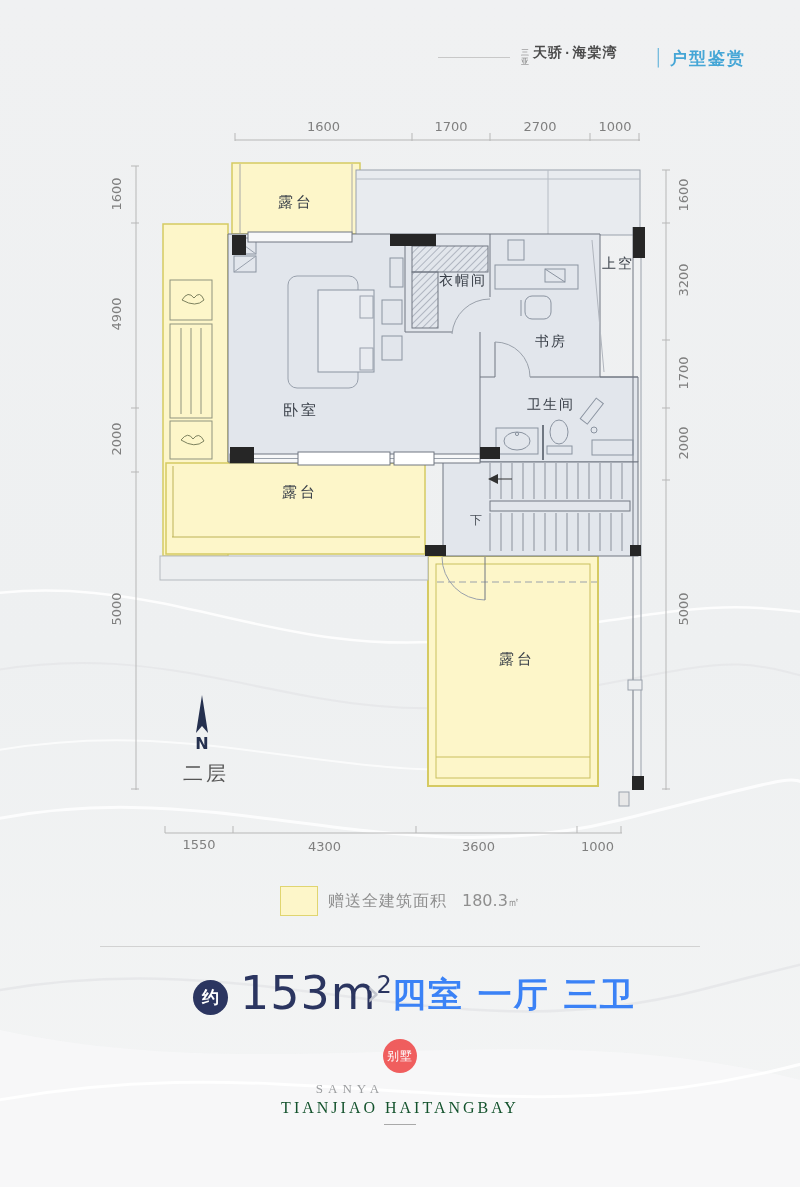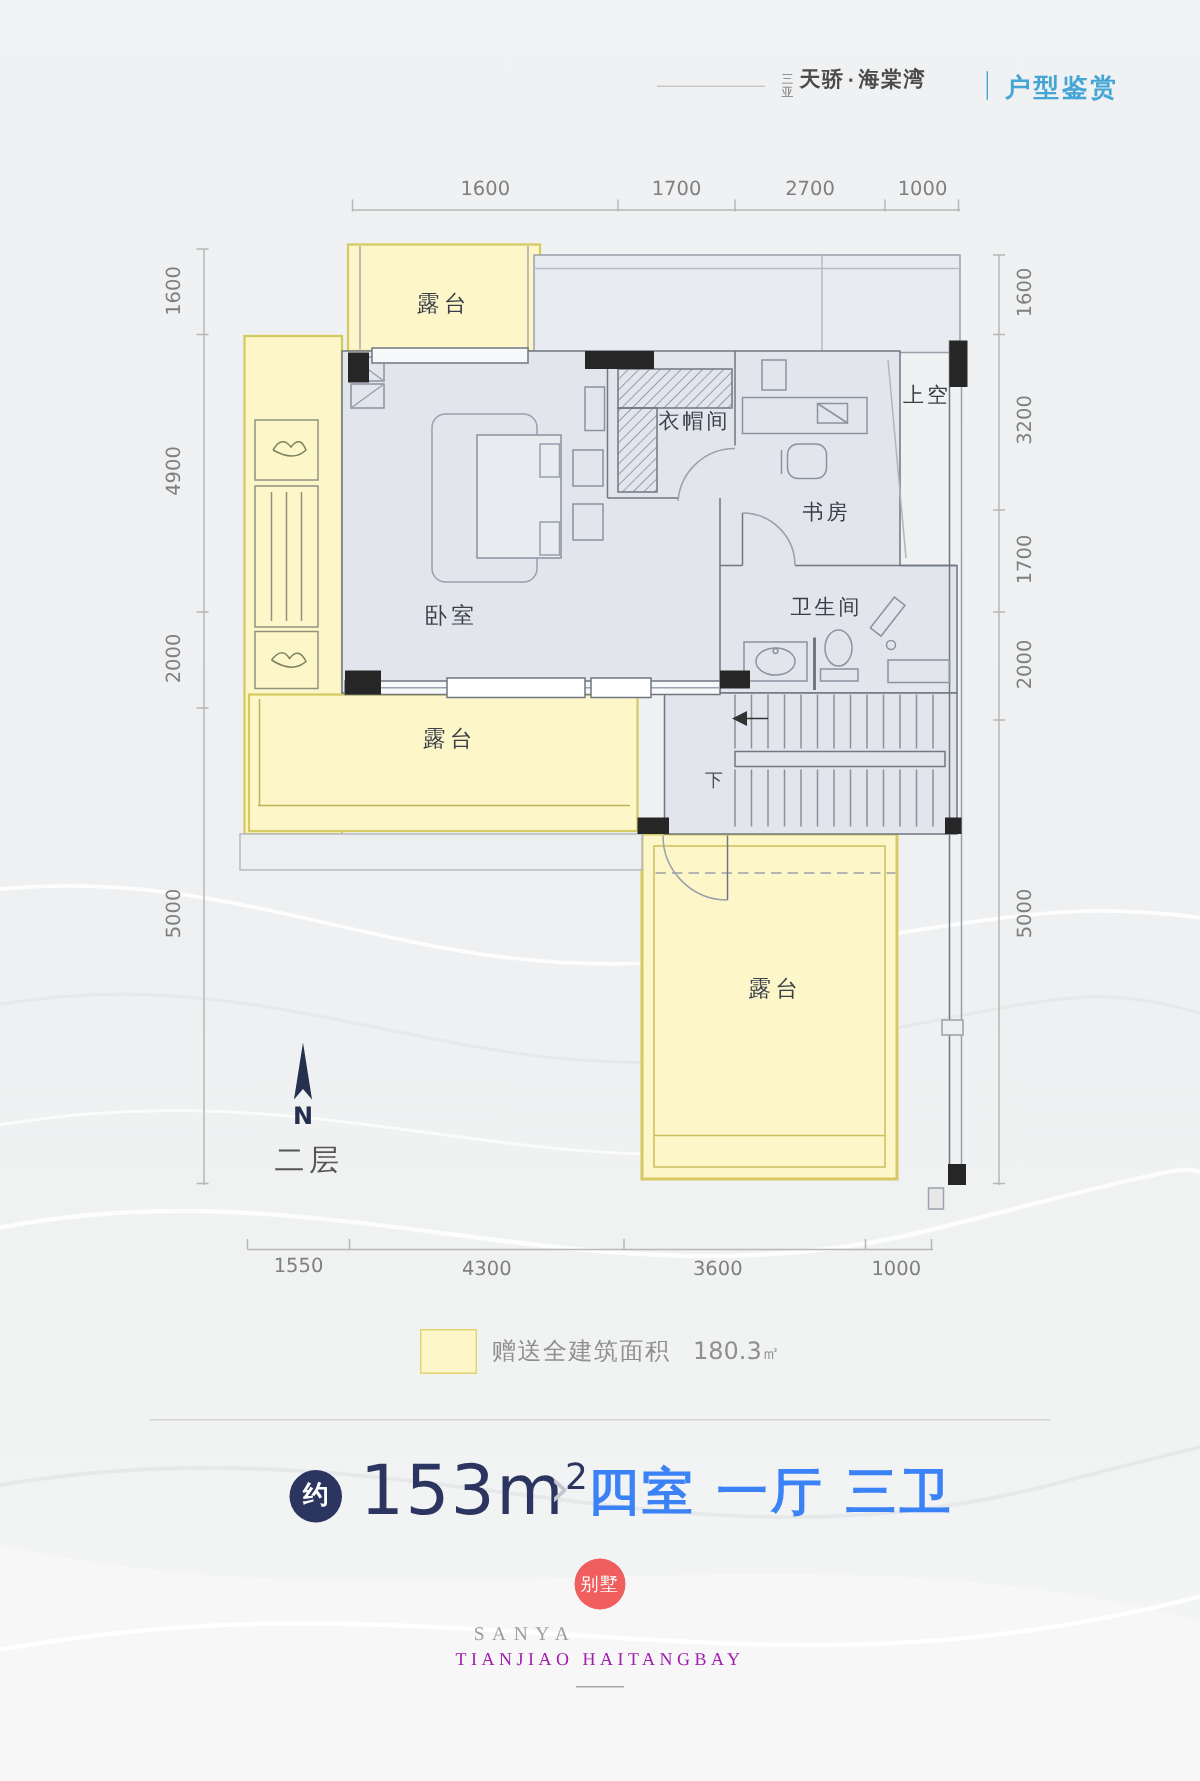--- a/index.html
+++ b/index.html
@@ -42,21 +42,21 @@
   .area sup{font-size:24px;}
   .chevron{position:absolute;left:366px;top:972px;font-size:36px;color:#c4c7cf;font-weight:400;}
   .layout-text{position:absolute;left:392px;top:972px;font-size:34px;font-weight:600;color:#3b82f6;letter-spacing:2px;}
 
   
   .wm-badge{position:absolute;left:383px;top:1039px;width:34px;height:34px;border-radius:50%;
     background:#ef4444;opacity:.85;color:#fff;font-size:12px;line-height:34px;text-align:center;letter-spacing:1px;}
   .wm-line1{position:absolute;left:0;top:1081px;width:700px;text-align:center;font-family:"Liberation Serif","DejaVu Serif",serif;
     font-size:13px;letter-spacing:5px;color:#9c9ea0;}
   .wm-line2{position:absolute;left:0;top:1099px;width:800px;text-align:center;font-family:"Liberation Serif","DejaVu Serif",serif;
-    font-size:12px;letter-spacing:3px;color:#a21caf;}
+    font-size:16px;letter-spacing:3px;color:#14532d;}
   .wm-rule{position:absolute;left:384px;top:1124px;width:32px;height:1px;background:#a9a9a9;}
 </style>
 </head>
 <body>
 
 <svg width="800" height="1187" viewBox="0 0 800 1187">
   <path d="M-50 600 C150 560 260 660 460 640 S700 590 850 620" fill="none" stroke="#ffffff" stroke-width="2.5" opacity="0.85"></path>
   <path d="M-50 680 C180 620 300 740 520 700 S720 650 850 690" fill="none" stroke="#e6e7e9" stroke-width="2" opacity="0.9"></path>
   <path d="M-50 830 C200 760 380 880 620 820 S760 780 850 800" fill="none" stroke="#ffffff" stroke-width="3" opacity="0.8"></path>
   <path d="M0 1187 L0 1030 C280 1090 520 1010 800 1080 L800 1187 Z" fill="#f7f7f8" opacity="0.9"></path>

